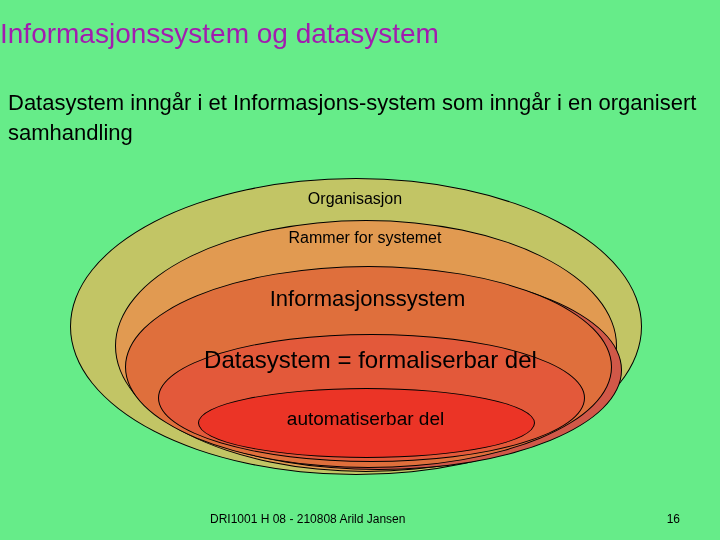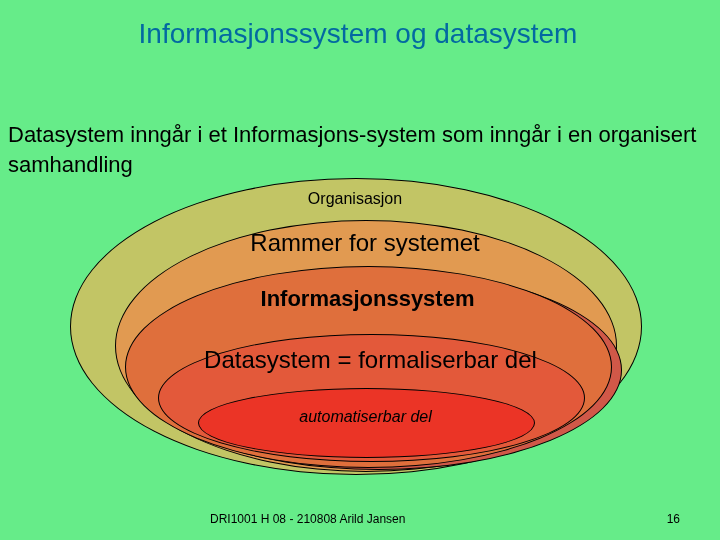--- a/index.html
+++ b/index.html
@@ -6,31 +6,30 @@
   body{
     width:720px;height:540px;
     background:#66ec89;
     font-family:Verdana,Geneva,sans-serif;
     position:relative;
     overflow:hidden;
   }
   .title{
     position:absolute;
     top:18px;left:0;right:4px;
-    text-align:center;
+    text-align:left;
     font-size:28px;
-    color:#0369a1;
+    color:#a21caf;
   }
   .subtitle{
     position:absolute;
     top:88px;left:8px;right:20px;
     font-size:22px;
     line-height:1.35;
     color:#000;
-    margin-top:32px;
   }
   .ellipse{
     position:absolute;
     border-radius:50%;
     border:1px solid #000;
   }
   
   .e1{
     left:70px; top:178px;
     width:570px; height:295px;
@@ -66,24 +65,24 @@
     left:198px; top:388px;
     width:335px; height:68px;
     background:#eb3426;
   }
   .lbl{
     position:absolute;
     text-align:center;
     color:#000;
   }
   .l1{left:70px;top:190px;width:570px;font-size:16px;}
-  .l2{left:115px;top:229px;width:500px;font-size:24px;}
-  .l3{left:125px;top:286px;width:485px;font-size:22px;font-weight:bold;}
+  .l2{left:115px;top:229px;width:500px;font-size:16px;}
+  .l3{left:125px;top:286px;width:485px;font-size:22px;font-weight:normal;}
   .l4{left:158px;top:346px;width:425px;font-size:24px;}
-  .l5{left:198px;top:408px;width:335px;font-size:16px;font-style:italic;}
+  .l5{left:198px;top:408px;width:335px;font-size:19px;}
   .footer{
     position:absolute;
     left:210px;bottom:14px;
     font-size:12px;
     color:#000;
     font-family:Arial,sans-serif;
   }
   .pagenum{
     position:absolute;
     right:40px;bottom:14px;

